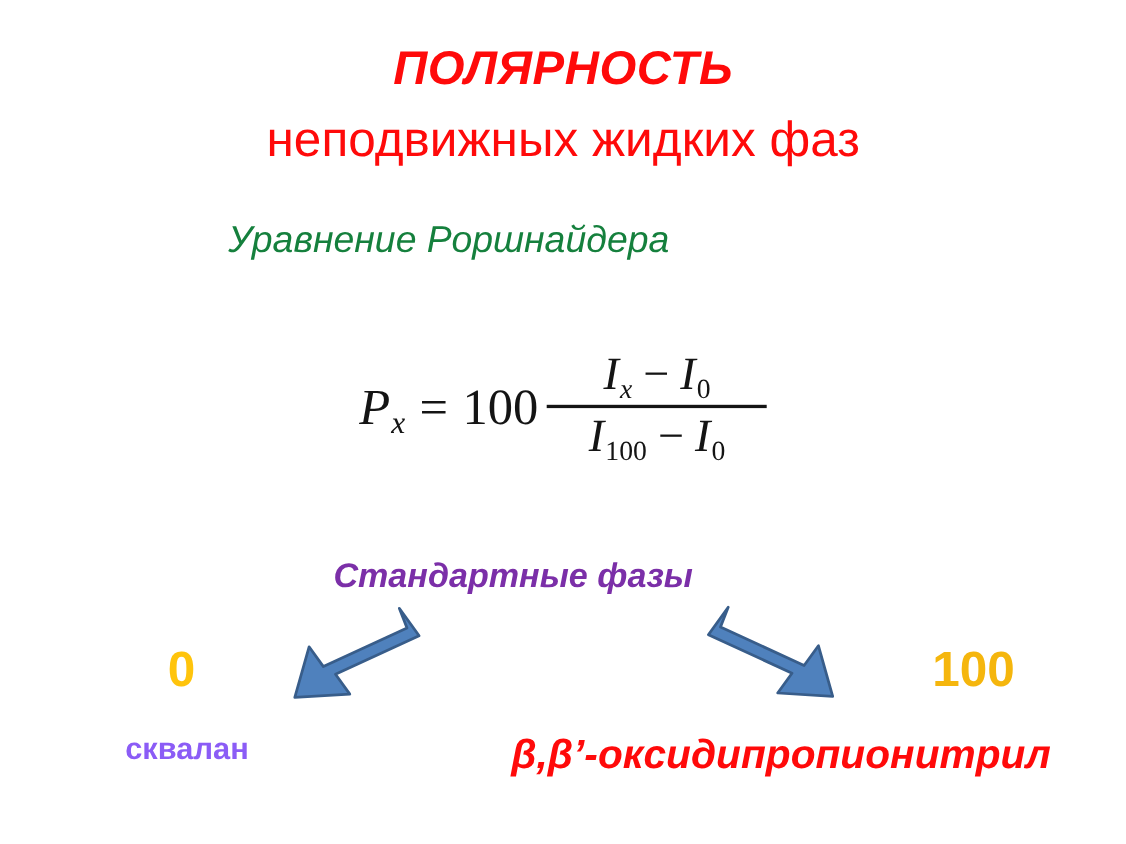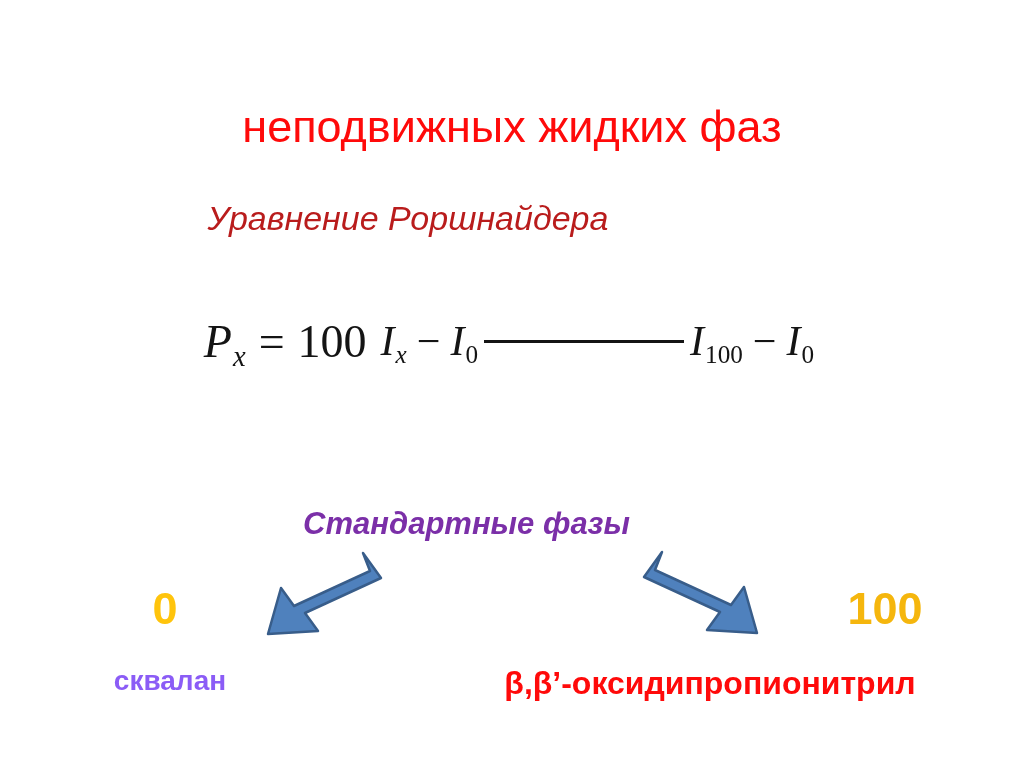--- a/index.html
+++ b/index.html
@@ -55,21 +55,21 @@
   .eq-caption {
     position: absolute;
     left: 0;
     top: 199px;
     width: 816px;
     text-align: center;
     font-family: "Liberation Sans", sans-serif;
     font-style: italic;
     font-weight: normal;
     font-size: 34px;
-    color: #b91c1c;
+    color: #15803d;
     white-space: nowrap;
   }
 
   
   .formula {
     position: absolute;
     left: 0;
     top: 318px;
     width: 1024px;
     display: flex;
@@ -99,21 +99,21 @@
     line-height: 1;
   }
   .f-coef {
     font-size: 46px;
     font-style: normal;
     line-height: 1;
     margin-right: 8px;
   }
   .f-frac {
     display: inline-flex;
-    flex-direction: row;
+    flex-direction: column;
     align-items: center;
     justify-content: center;
   }
   .f-num, .f-den {
     font-size: 42px;
     line-height: 1.12;
     padding: 0 6px;
     white-space: nowrap;
     display: inline-flex;
     align-items: baseline;
@@ -211,31 +211,33 @@
     white-space: nowrap;
   }
   .phase-right {
     position: absolute;
     left: 440px;
     top: 667px;
     width: 540px;
     text-align: center;
     font-family: "Liberation Sans", sans-serif;
     font-weight: bold;
-    font-size: 32px;
+    font-size: 37px;
     color: #FF0A0A;
     line-height: 1;
     white-space: nowrap;
+    font-style: italic;
   }
 </style>
 </head>
 <body>
 
 <div class="slide">
 
+  <div class="title-main">ПОЛЯРНОСТЬ</div>
 
   <div class="title-sub">неподвижных жидких фаз</div>
 
   <div class="eq-caption">Уравнение Роршнайдера</div>
 
   <div class="formula">
 
     <span class="f-lhs">
       <span class="var">P</span>
         <span class="sub">x</span>

